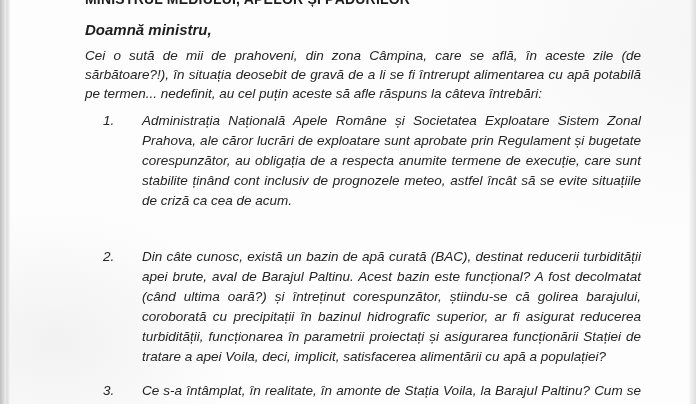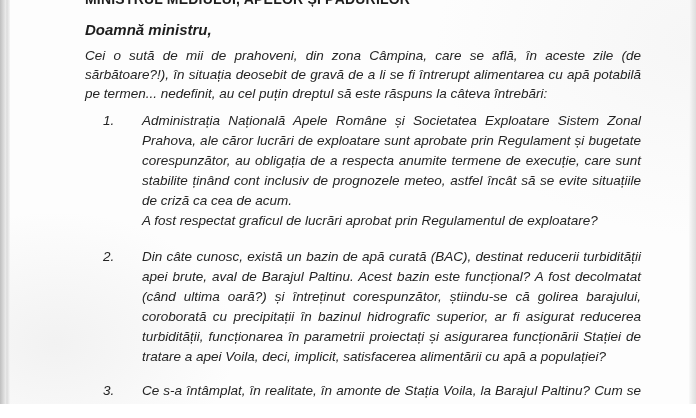--- a/index.html
+++ b/index.html
@@ -72,27 +72,26 @@
 
 <div class="page">
 
   <div class="edge-left"></div>
   <div class="edge-right"></div>
 
   <div class="doc-header">MINISTRUL MEDIULUI, APELOR ȘI PĂDURILOR</div>
 
   <div class="salutation">Doamnă ministru,</div>
 
-  <p class="intro">Cei o sută de mii de prahoveni, din zona Câmpina, care se află, în aceste zile (de sărbătoare?!), în situația deosebit de gravă de a li se fi întrerupt alimentarea cu apă potabilă pe termen... nedefinit, au cel puțin dreptul să este răspuns la câteva întrebări:</p>
+  <p class="intro">Cei o sută de mii de prahoveni, din zona Câmpina, care se află, în aceste zile (de sărbătoare?!), în situația deosebit de gravă de a li se fi întrerupt alimentarea cu apă potabilă pe termen... nedefinit, au cel puțin aceste să afle răspuns la câteva întrebări:</p>
 
   <div class="question q1">
     <span class="q-num">1.</span>
     <div class="q-body">
       <p class="q-text">Administrația Națională Apele Române și Societatea Exploatare Sistem Zonal Prahova, ale căror lucrări de exploatare sunt aprobate prin Regulament și bugetate corespunzător, au obligația de a respecta anumite termene de execuție, care sunt stabilite ținând cont inclusiv de prognozele meteo, astfel încât să se evite situațiile de criză ca cea de acum.</p>
-      <p class="q-followup">A fost respectat graficul de lucrări aprobat prin Regulamentul de exploatare?</p>
     </div>
   </div>
 
   <div class="question q2">
     <span class="q-num">2.</span>
     <div class="q-body">
       <p class="q-text">Din câte cunosc, există un bazin de apă curată (BAC), destinat reducerii turbidității apei brute, aval de Barajul Paltinu. Acest bazin este funcțional? A fost decolmatat (când ultima oară?) și întreținut corespunzător, știindu-se că golirea barajului, coroborată cu precipitații în bazinul hidrografic superior, ar fi asigurat reducerea turbidității, funcționarea în parametrii proiectați și asigurarea funcționării Stației de tratare a apei Voila, deci, implicit, satisfacerea alimentării cu apă a populației?</p>
     </div>
   </div>
 

